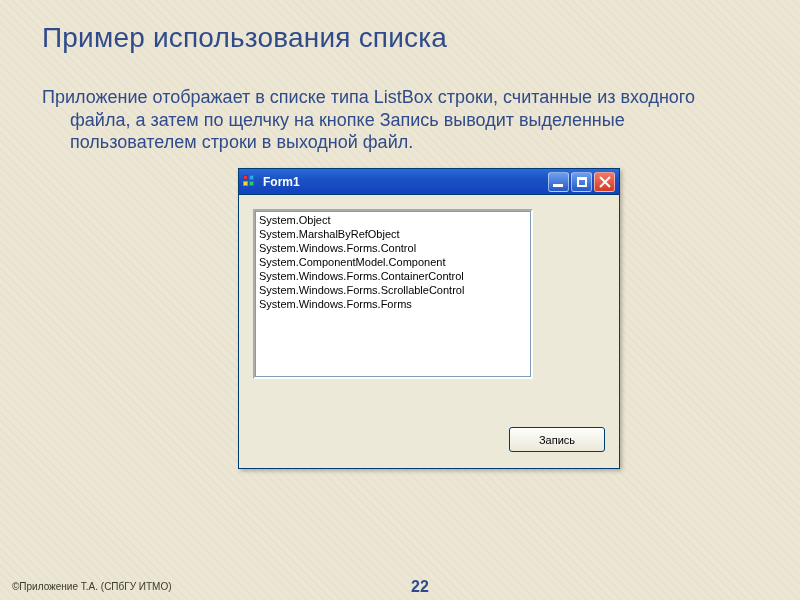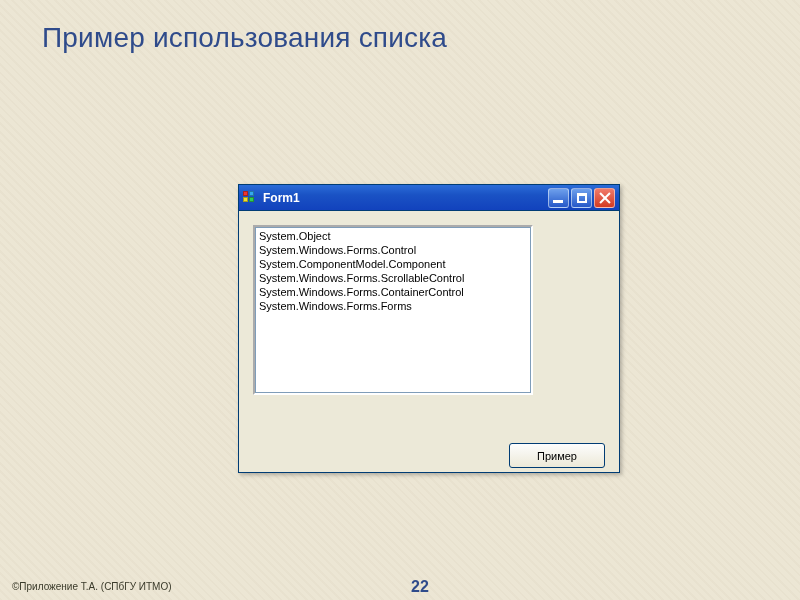--- a/index.html
+++ b/index.html
@@ -38,21 +38,21 @@
     color: #2f4b8b;
     font-size: 18px;
     line-height: 1.25;
     text-indent: -28px;
     padding-left: 28px;
   }
   
   .win {
     position: absolute;
     left: 238px;
-    top: 184px;
+    top: 168px;
     width: 380px;
     background: #ece9d8;
     border: 1px solid #003c74;
     box-shadow: 2px 2px 4px rgba(0,0,0,0.25);
   }
   .titlebar {
     position: relative;
     height: 26px;
     background: linear-gradient(to bottom, #2a6bd8 0%, #1a52c4 40%, #1242bd 100%);
     border-bottom: 1px solid #003c74;
@@ -126,21 +126,21 @@
     width: 14px;
     height: 2px;
     background: #fff;
     top: 8px;
     left: 3px;
   }
   .x-stroke.a { transform: rotate(45deg); }
   .x-stroke.b { transform: rotate(-45deg); }
   .client {
     background: #ece9d8;
-    padding: 14px 14px 2px 14px;
+    padding: 14px 14px 14px 14px;
   }
   .listbox {
     width: 280px;
     height: 170px;
     background: #fff;
     border: 2px inset #fff;
     box-shadow: inset 1px 1px 0 #7f9db9, inset -1px -1px 0 #7f9db9;
     font-family: Tahoma, sans-serif;
     font-size: 11px;
     line-height: 14px;
@@ -191,20 +191,21 @@
     padding-left: 20px;
   }
 </style>
 </head>
 <body>
 
 <div class="slide">
 
   <div class="title">Пример использования списка</div>
 
+  <div class="body-text">Приложение отображает в списке типа ListBox строки, считанные из входного файла, а затем по щелчку на кнопке Запись выводит выделенные пользователем строки в выходной файл.</div>
 
   <div class="win">
     <div class="titlebar">
       <span class="app-icon">
         <span class="sq a"></span>
           <span class="sq b"></span>
         <span class="sq c"></span>
           <span class="sq d"></span>
       </span>
       <span class="win-title">Form1</span>
@@ -217,27 +218,28 @@
         </span>
         <span class="win-btn red">
           <span class="x-stroke a"></span>
           <span class="x-stroke b"></span>
         </span>
       </span>
     </div>
     <div class="client">
       <div class="listbox" id="listbox">
           <div>System.Object</div>
+          <div>System.MarshalByRefObject</div>
           <div>System.Windows.Forms.Control</div>
           <div>System.ComponentModel.Component</div>
+          <div>System.Windows.Forms.ContainerControl</div>
           <div>System.Windows.Forms.ScrollableControl</div>
-          <div>System.Windows.Forms.ContainerControl</div>
           <div>System.Windows.Forms.Forms</div>
         </div>
       <div class="btn-row">
-        <div class="btn">Пример</div>
+        <div class="btn">Запись</div>
       </div>
     </div>
   </div>
 
   <div class="pagenum">22</div>
   <div class="footer">©Приложение Т.А. (СПбГУ ИТМО)</div>
 </div>
 
 </body></html>

